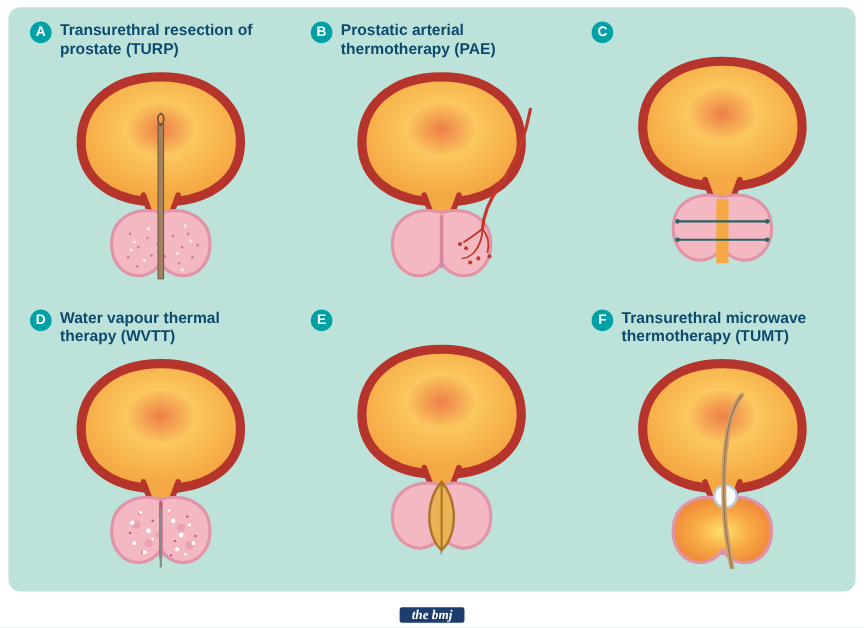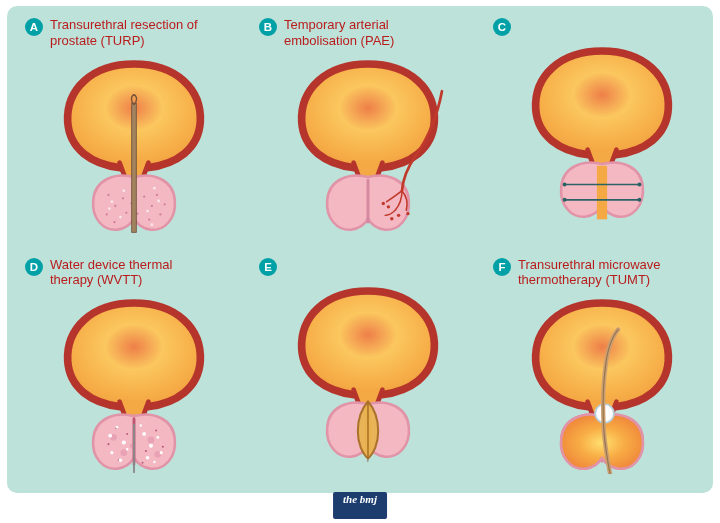--- a/index.html
+++ b/index.html
@@ -19,29 +19,29 @@
     height:100%;padding:4px 2px;box-sizing:border-box;
   }
   .cell{position:relative;padding:7px 0 0 16px;box-sizing:border-box;}
   .cell-header{display:flex;align-items:flex-start;gap:7px;}
   .badge{
     flex:0 0 auto;width:18px;height:18px;margin-top:1px;border-radius:50%;
     background:#00a1a6;color:#ffffff;font-size:11.5px;font-weight:bold;
     display:flex;align-items:center;justify-content:center;
   }
   .title{
-    font-size:13px;font-weight:normal;color:#b91c1c;line-height:1.22;
+    font-size:13px;font-weight:bold;color:#0c4a6e;line-height:1.22;
     max-width:162px;
   }
   .illo{display:block;margin:3px auto 0;}
   .bmj-logo{
     position:absolute;left:50%;bottom:4px;transform:translateX(-50%);
     background:#1d3d6e;color:#ffffff;
     font-family:"Liberation Serif",serif;font-style:italic;font-weight:bold;
-    font-size:11px;padding:1px 10px 14px;border-radius:2px;
+    font-size:11px;padding:1px 10px 0;border-radius:2px;
   }
   .defs-holder{position:absolute;width:0;height:0;overflow:hidden;}
 </style>
 </head>
 <body>
 
 <svg class="defs-holder" aria-hidden="true">
   <defs>
     <radialGradient id="gradBladder" cx="50%" cy="42%" r="62%">
       <stop offset="0%" stop-color="#ee7f49"></stop>
@@ -104,21 +104,21 @@
         <g>
           <rect x="97.3" y="60" width="5.4" height="152" fill="#a3835f" stroke="#6f5138" stroke-width="1"></rect>
           <path d="M100,62 C96,58 96,52 100,50 C104,52 104,58 100,62" stroke="#6f5138" stroke-width="1.5" fill="none"></path>
         </g>
       </svg>
     </div>
 
     <div class="cell">
       <div class="cell-header">
         <div class="badge">B</div>
-        <div class="title">Temporary arterial embolisation (PAE)</div>
+        <div class="title">Prostatic arterial thermotherapy (PAE)</div>
       </div>
       <svg class="illo" viewBox="0 0 200 215" width="170" height="183">
         <use href="#anatomy"></use>
         <g stroke="#c0392b" fill="none" stroke-linecap="round">
           <path d="M187,46 C181,78 170,102 156,122 C147,135 141,150 140,163" stroke-width="3.2"></path>
           <path d="M140,163 C134,168 128,172 122,176" stroke-width="1.8"></path>
           <path d="M140,163 C140,172 137,180 132,186" stroke-width="1.8"></path>
           <path d="M140,163 C146,170 147,178 145,186" stroke-width="1.8"></path>
           <path d="M132,186 C128,190 124,192 120,192" stroke-width="1.4"></path>
         </g>
@@ -148,21 +148,21 @@
             <circle cx="144" cy="171" r="2.3"></circle>
           <circle cx="56" cy="189" r="2.3"></circle>
             <circle cx="144" cy="189" r="2.3"></circle>
         </g>
       </svg>
     </div>
 
     <div class="cell">
       <div class="cell-header">
         <div class="badge">D</div>
-        <div class="title">Water device thermal therapy (WVTT)</div>
+        <div class="title">Water vapour thermal therapy (WVTT)</div>
       </div>
       <svg class="illo" viewBox="0 0 200 215" width="170" height="183">
         <use href="#anatomy"></use>
         <g fill="#e59ab0" opacity="0.7">
           <circle cx="76" cy="172" r="4"></circle>
             <circle cx="88" cy="190" r="4"></circle>
             <circle cx="120" cy="175" r="4"></circle>
           <circle cx="128" cy="192" r="4"></circle>
             <circle cx="98" cy="182" r="3"></circle>
         </g>

